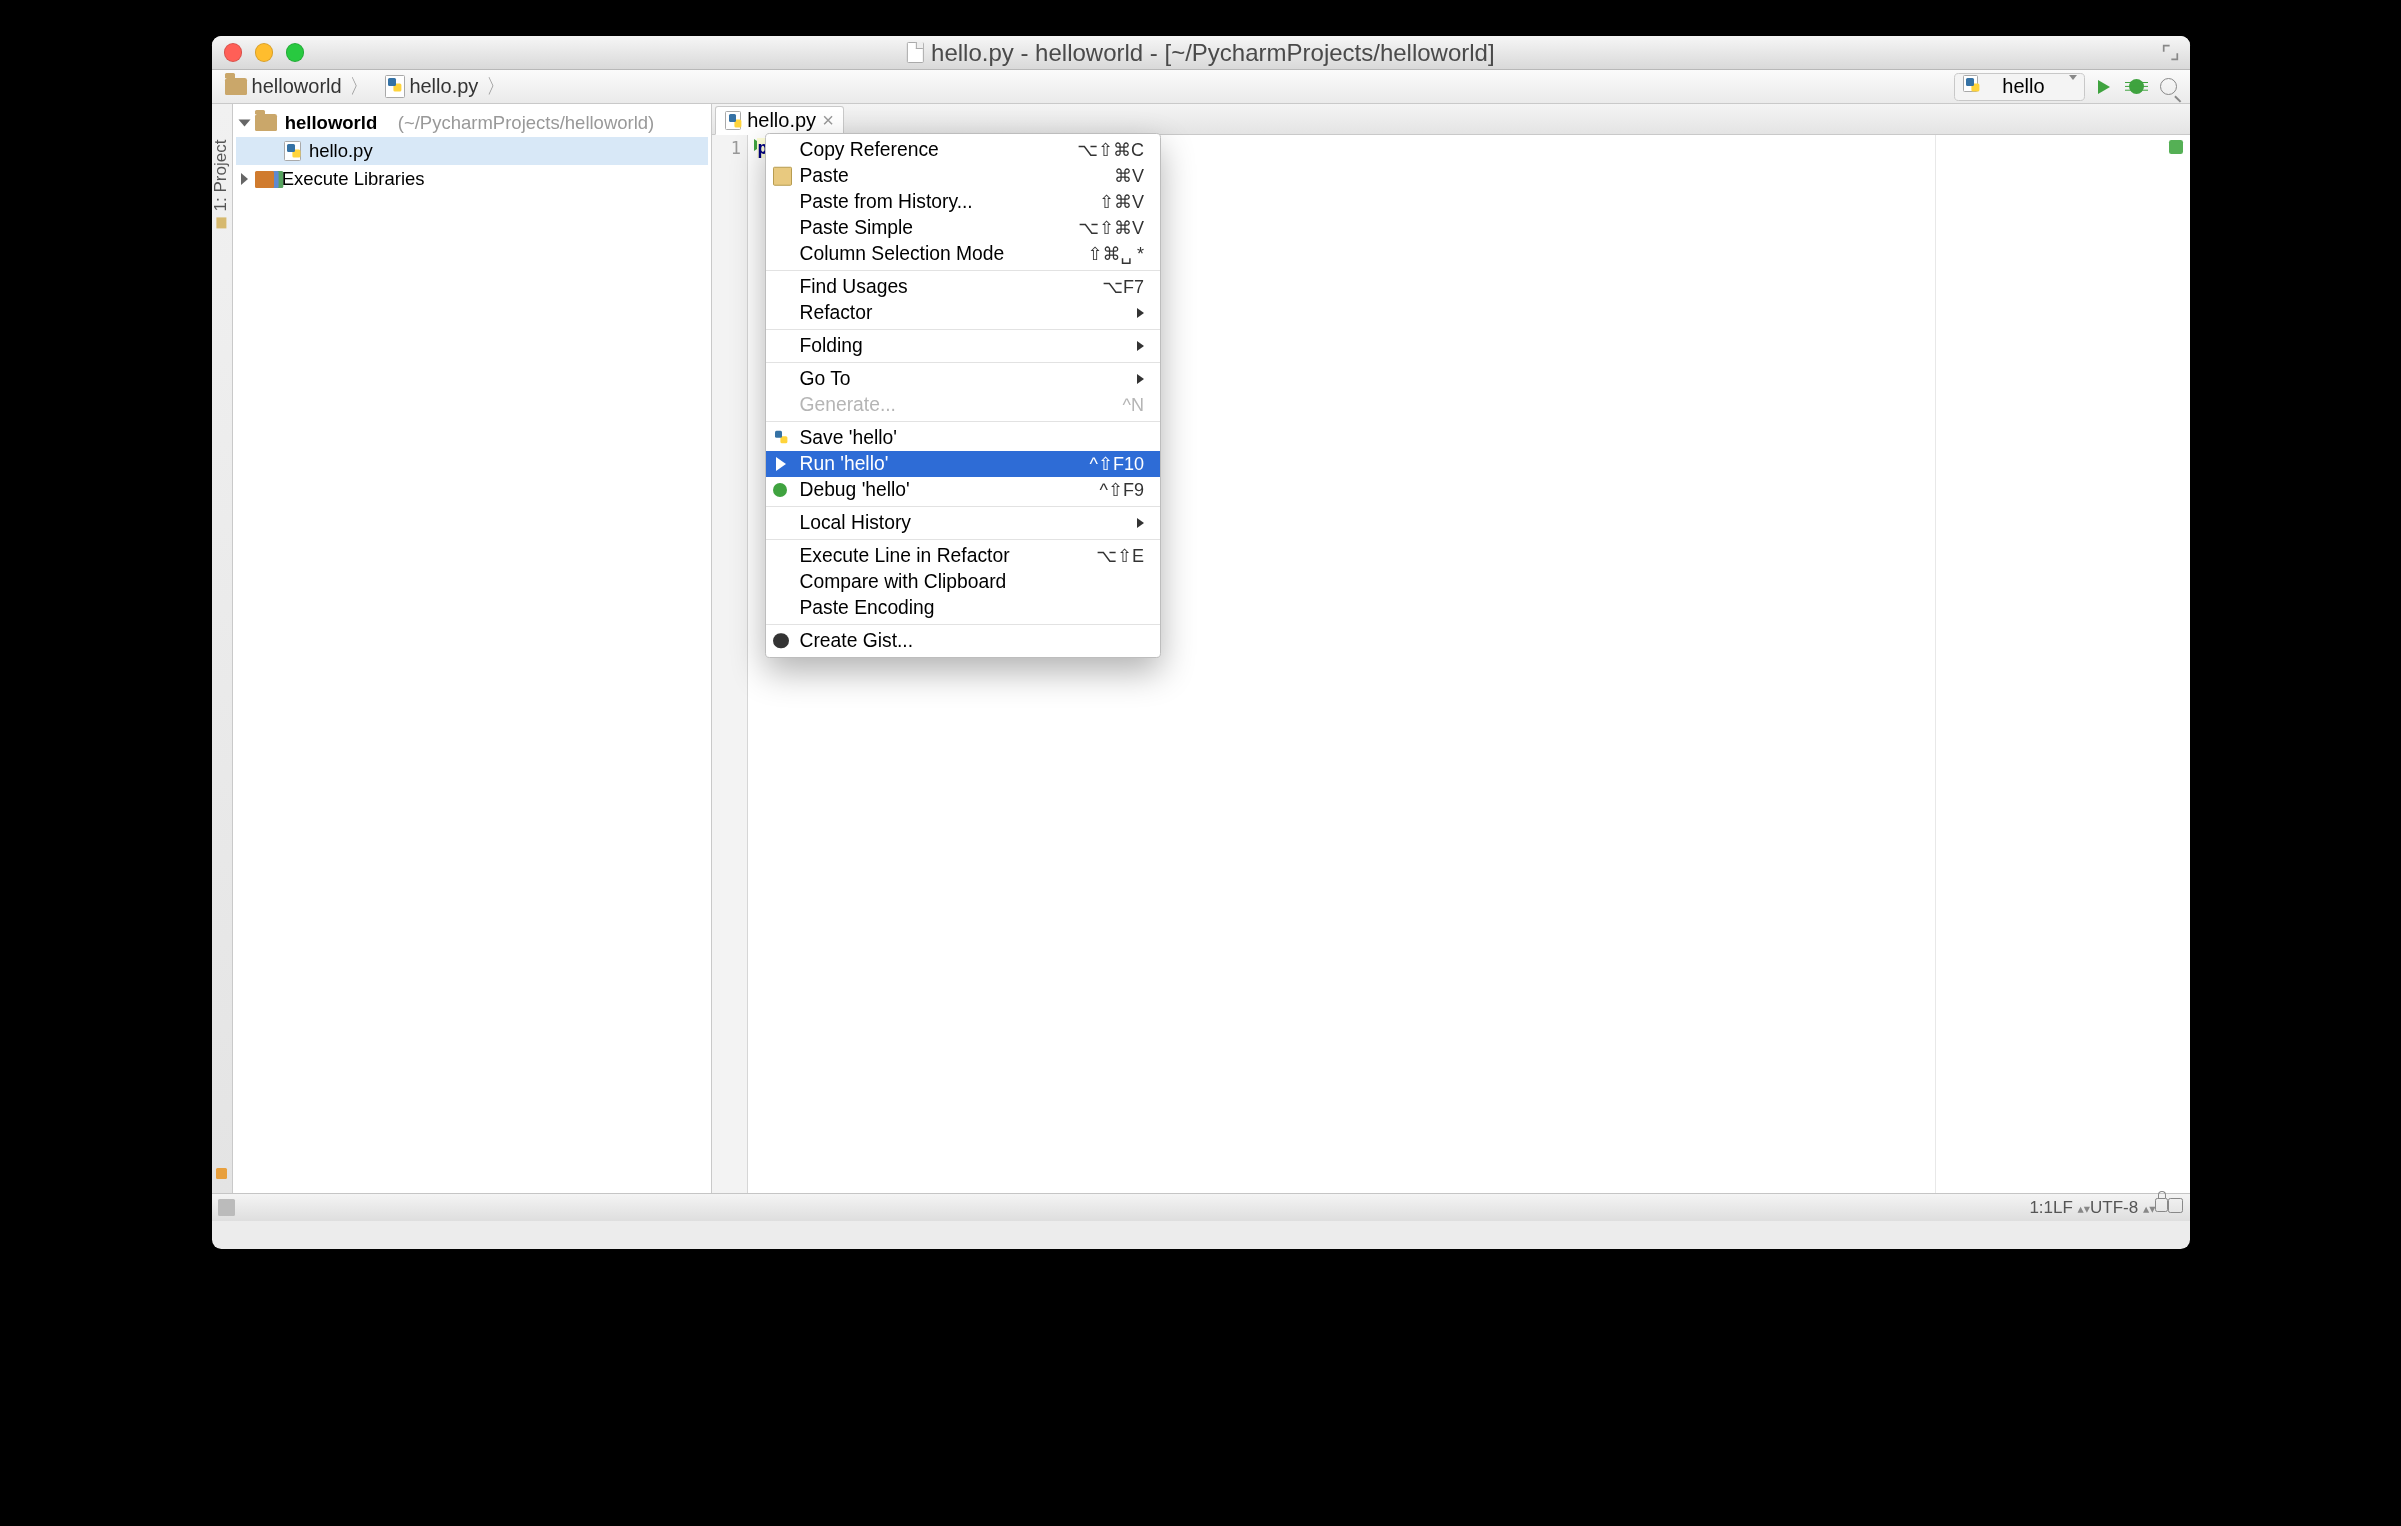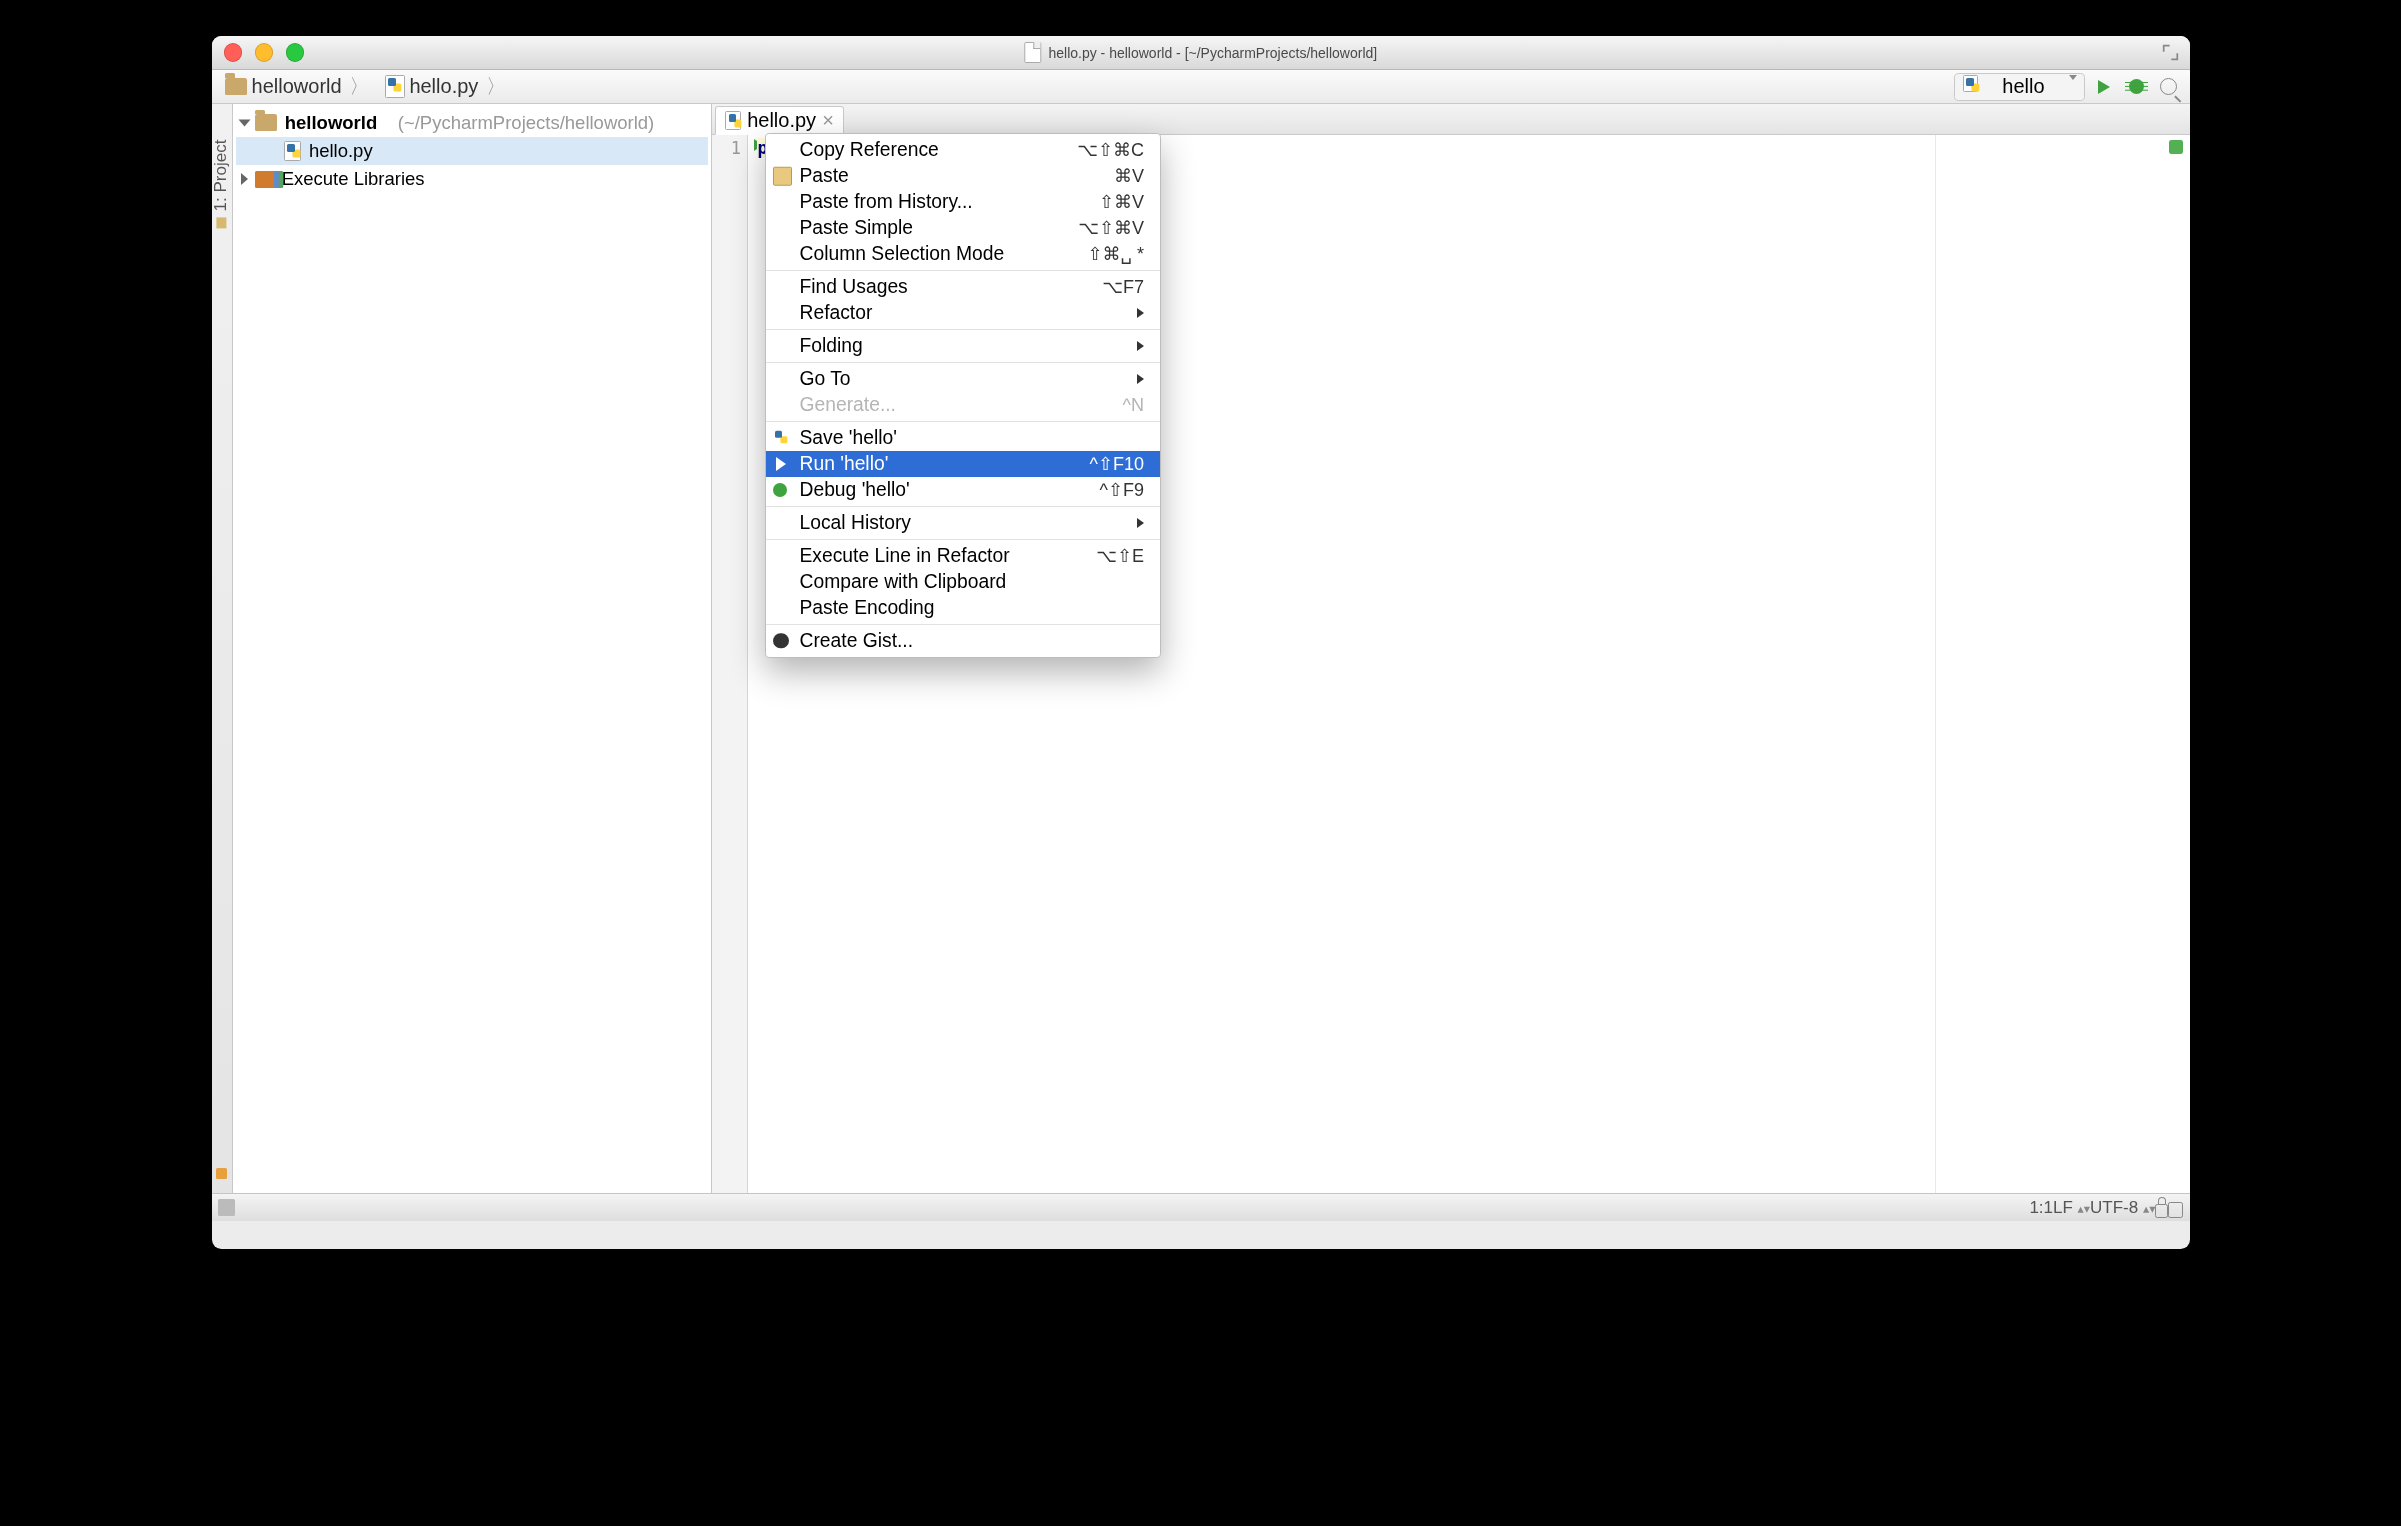--- a/index.html
+++ b/index.html
@@ -6,21 +6,21 @@
 body { background: #000; width: 2401px; height: 1527px; font-family: "Lucida Grande", "Helvetica Neue", Arial, sans-serif; font-size: 20px; display: flex; align-items: flex-start; justify-content: center; }
 .window { position: relative; width: 1978px; height: 1213px; margin-top: 36px; background: #ececec; border-radius: 9.3px; box-shadow: 0 31px 70px rgba(0,0,0,0.5); overflow: hidden; }
 
 
 .titlebar { height: 34px; background: linear-gradient(#f6f6f6,#d9d9d9); border-bottom: 0.8px solid #b8b8b8; display: flex; align-items: center; position: relative; }
 .traffic { display: flex; gap: 12.4px; margin-left: 12.4px; }
 .tl { width: 18.5px; height: 18.5px; border-radius: 50%; border: 0.8px solid rgba(0,0,0,0.15); }
 .tl.close { background: #ff5f57; }
 .tl.min { background: #ffbd2e; }
 .tl.max { background: #28c940; }
-.titlebar-title { position: absolute; left: 50%; transform: translateX(-50%); display: flex; align-items: center; gap: 7.7px; color: #4a4a4a; font-size: 14px; }
+.titlebar-title { position: absolute; left: 50%; transform: translateX(-50%); display: flex; align-items: center; gap: 7.7px; color: #4a4a4a; font-size: 24px; }
 .page-icon { width: 17px; height: 21.6px; background: #fff; border: 0.8px solid #aaa; border-radius: 1.5px; position: relative; }
 .page-icon:after { content: ""; position: absolute; right: -0.8px; top: -0.8px; width: 6.2px; height: 6.2px; background: #eee; border-left: 0.8px solid #aaa; border-bottom: 0.8px solid #aaa; }
 .fs-icon { position: absolute; right: 10.8px; top: 7.7px; width: 17px; height: 17px; color: #888; }
 
 
 .navbar { height: 34px; background: linear-gradient(#fbfbfb,#eaeaea); border-bottom: 0.8px solid #c9c9c9; display:flex; align-items:center; justify-content: space-between; padding: 0 7.7px; }
 .breadcrumbs { display:flex; align-items:center; gap: 3.1px; }
 .crumb { display:flex; align-items:center; gap:4.6px; padding: 1.5px 6.2px; color:#333; }
 .crumb .sep { color:#999; margin-left:3.1px; }
 .folder-icon { width: 21.6px; height: 17px; background: #caa76a; border-radius: 2.3px 2.3px 1.5px 1.5px; position: relative; }
@@ -74,21 +74,21 @@
 .ok-badge { width:14px; height:14px; background:#55b055; border-radius:2.3px; position:absolute; right:6.2px; top:4.6px; }
 
 
 .bottom-tool { height:28px; background: linear-gradient(#f4f4f4,#e4e4e4); border-top:0.8px solid #c9c9c9; display:flex; align-items:center; padding:0 9.3px; gap:7.7px; }
 .pyc-icon { width: 15.5px; height: 15.5px; position:relative; }
 .pyc-icon:after{content:"";position:absolute;top:0;left:0;width:7px;height:7px;background:#3572A5;border-radius:1.5px;box-shadow:5.4px 5.4px 0 #FFD43B;}
 
 
 .statusbar { height:28px; background: linear-gradient(#f4f4f4,#dedede); border-top:0.8px solid #c5c5c5; display:flex; align-items:center; padding:0 6.2px; font-size:17px; color:#555; }
 .status-block { width:17px; height:17px; background:#bbb; margin-right:7.7px; border-radius:1.5px; }
-.status-right { margin-left:auto; display:flex; align-items:flex-end; }
+.status-right { margin-left:auto; display:flex; align-items:flex-start; }
 .updown { font-size: 12.4px; color:#888; }
 .lock-icon { width:12.4px; height:14px; border:1.5px solid #888; border-radius:2.3px; position:relative; }
 .lock-icon:before{content:"";position:absolute;top:-7.7px;left:1.5px;width:6.2px;height:6.2px;border:1.5px solid #888;border-bottom:none;border-radius:4.6px 4.6px 0 0;}
 .insp-icon { width:15.5px; height:15.5px; border:1.5px solid #888; border-radius:2.3px; position:relative; }
 
 
 .ctx-menu { position:absolute; left: 553px; top: 97px; width: 396px; background:#fff; border:0.8px solid #bdbdbd; border-radius:4.6px; box-shadow: 0 14px 34px rgba(0,0,0,0.3); padding: 3.1px 0; font-size: 19.3px; }
 .ctx-item { display:flex; align-items:center; height: 26px; padding: 0 15.5px 0 34px; position:relative; }
 .ctx-item.sel { background:#2e6cd6; color:#fff; }
 .ctx-item.disabled { color:#b5b5b5; }

